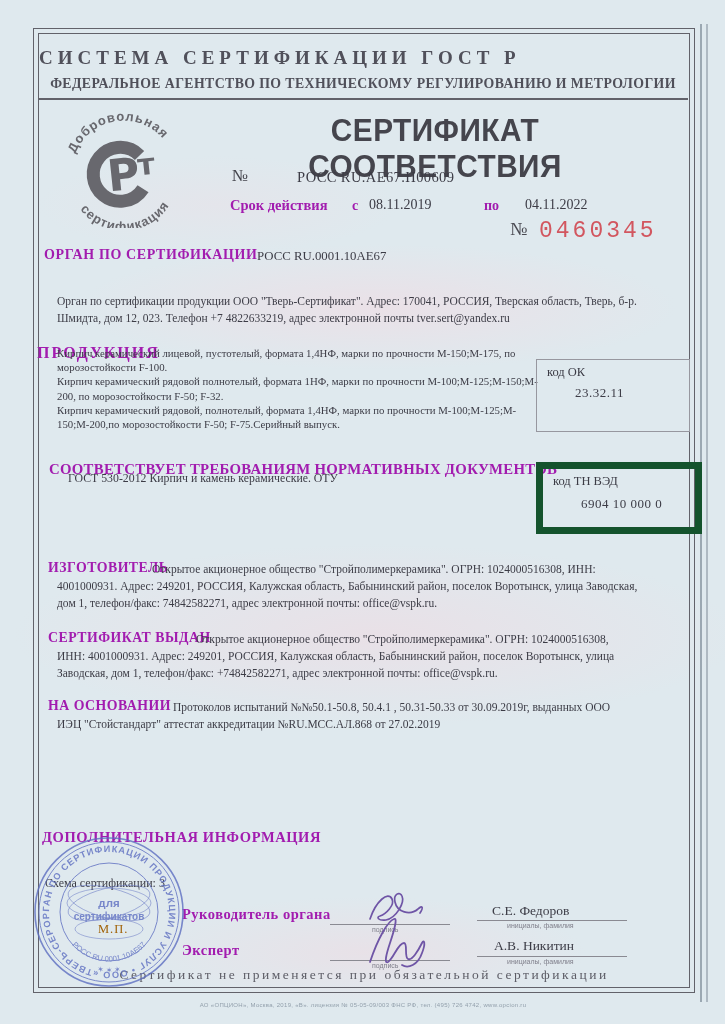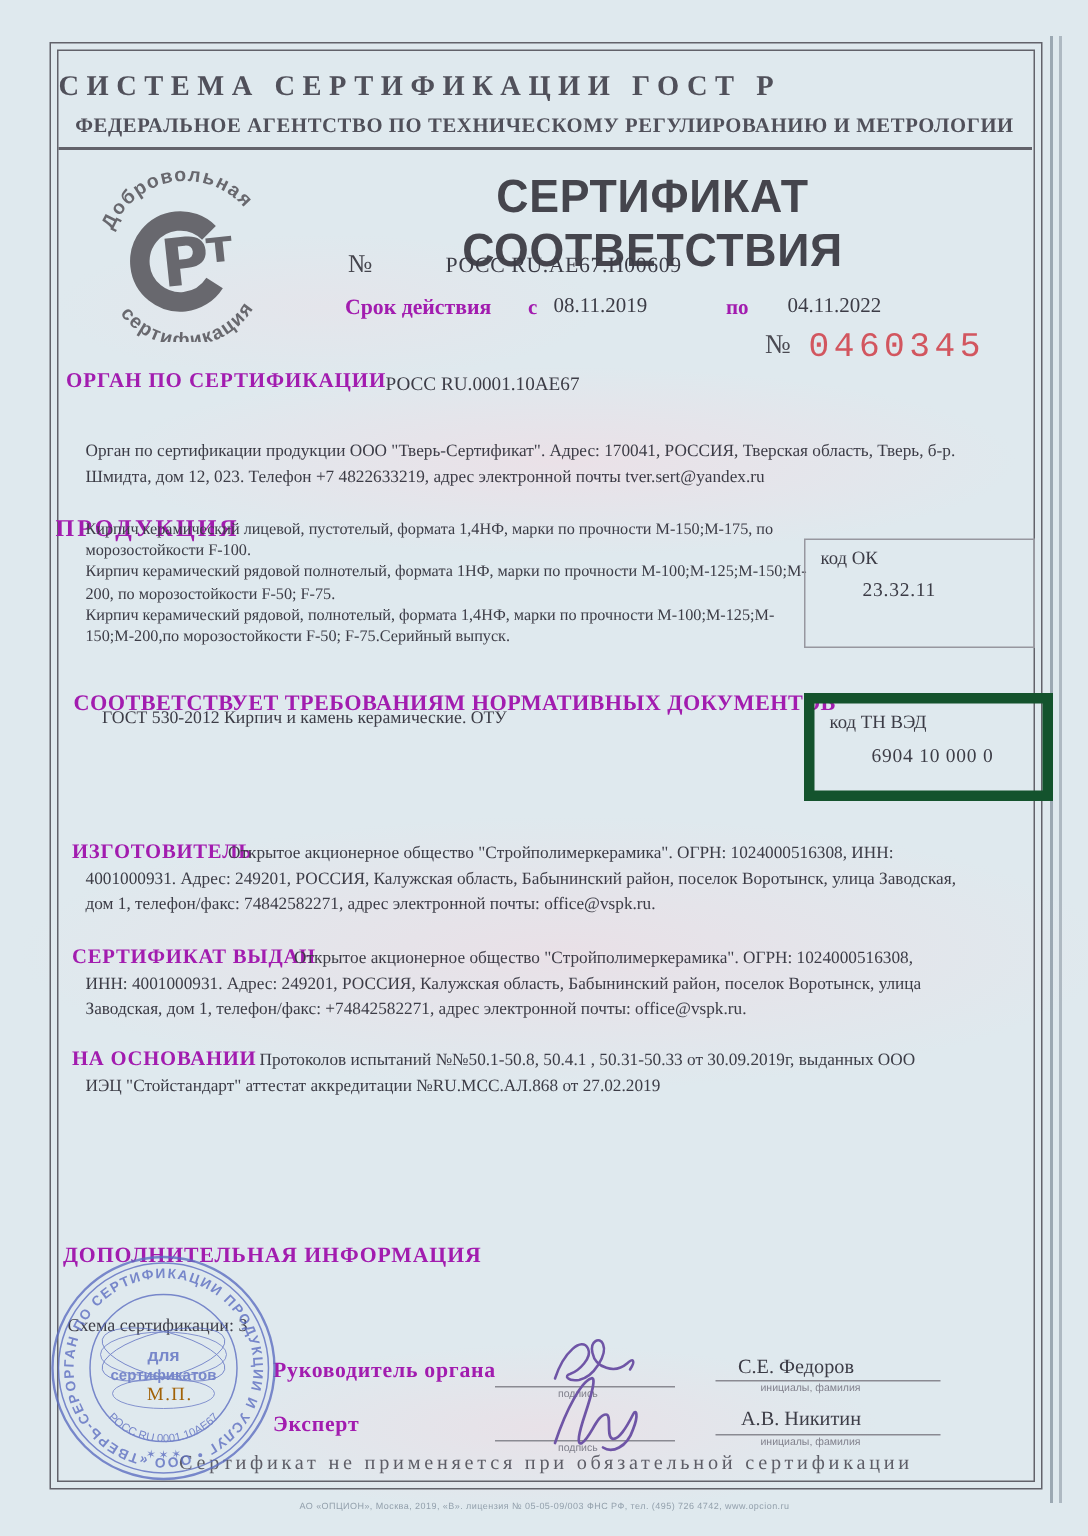--- a/index.html
+++ b/index.html
@@ -70,21 +70,21 @@
 <div class="abs lbl" style="left:44px;top:247px;font-size:14px;letter-spacing:0.6px;">ОРГАН ПО СЕРТИФИКАЦИИ</div>
 <div class="abs serif" style="left:257px;top:249px;font-size:12.8px;">РОСС RU.0001.10АЕ67</div>
 <div class="abs bodytxt" style="left:57px;top:293px;width:634px;font-size:11.5px;line-height:17px;">Орган по сертификации продукции ООО "Тверь-Сертификат". Адрес: 170041, РОССИЯ, Тверская область, Тверь, б-р.
 Шмидта, дом 12, 023. Телефон +7 4822633219, адрес электронной почты tver.sert@yandex.ru</div>
 
 <div class="abs lbl" style="left:37px;top:344px;font-size:16px;letter-spacing:2px;">ПРОДУКЦИЯ</div>
 <div class="abs" style="left:57px;top:346px;width:500px;">
   <p class="bodytxt" style="font-size:10.8px;line-height:14.2px;">Кирпич керамический лицевой, пустотелый, формата 1,4НФ, марки по прочности М-150;М-175, по
 морозостойкости F-100.</p>
   <p class="bodytxt" style="font-size:10.8px;line-height:14.2px;">Кирпич керамический рядовой полнотелый, формата 1НФ, марки по прочности М-100;М-125;М-150;М-
-200, по морозостойкости F-50; F-75.</p>
+200, по морозостойкости F-50; F-32.</p>
   <p class="bodytxt" style="font-size:10.8px;line-height:14.2px;">Кирпич керамический рядовой, полнотелый, формата 1,4НФ, марки по прочности М-100;М-125;М-
 150;М-200,по морозостойкости F-50; F-75.Серийный выпуск.</p>
 </div>
 
 <div class="abs" style="left:536px;top:359px;width:152px;height:71px;border:1px solid #97979f;">
   <div class="serif" style="position:absolute;left:10px;top:5px;font-size:12.5px;">код ОК</div>
   <div class="serif" style="position:absolute;left:38px;top:25px;font-size:13px;letter-spacing:0.5px;">23.32.11</div>
 </div>
 
 <div class="abs lbl" style="left:49px;top:446px;font-size:14.8px;letter-spacing:0.3px;margin-top:15px;">СООТВЕТСТВУЕТ ТРЕБОВАНИЯМ НОРМАТИВНЫХ ДОКУМЕНТОВ</div>

